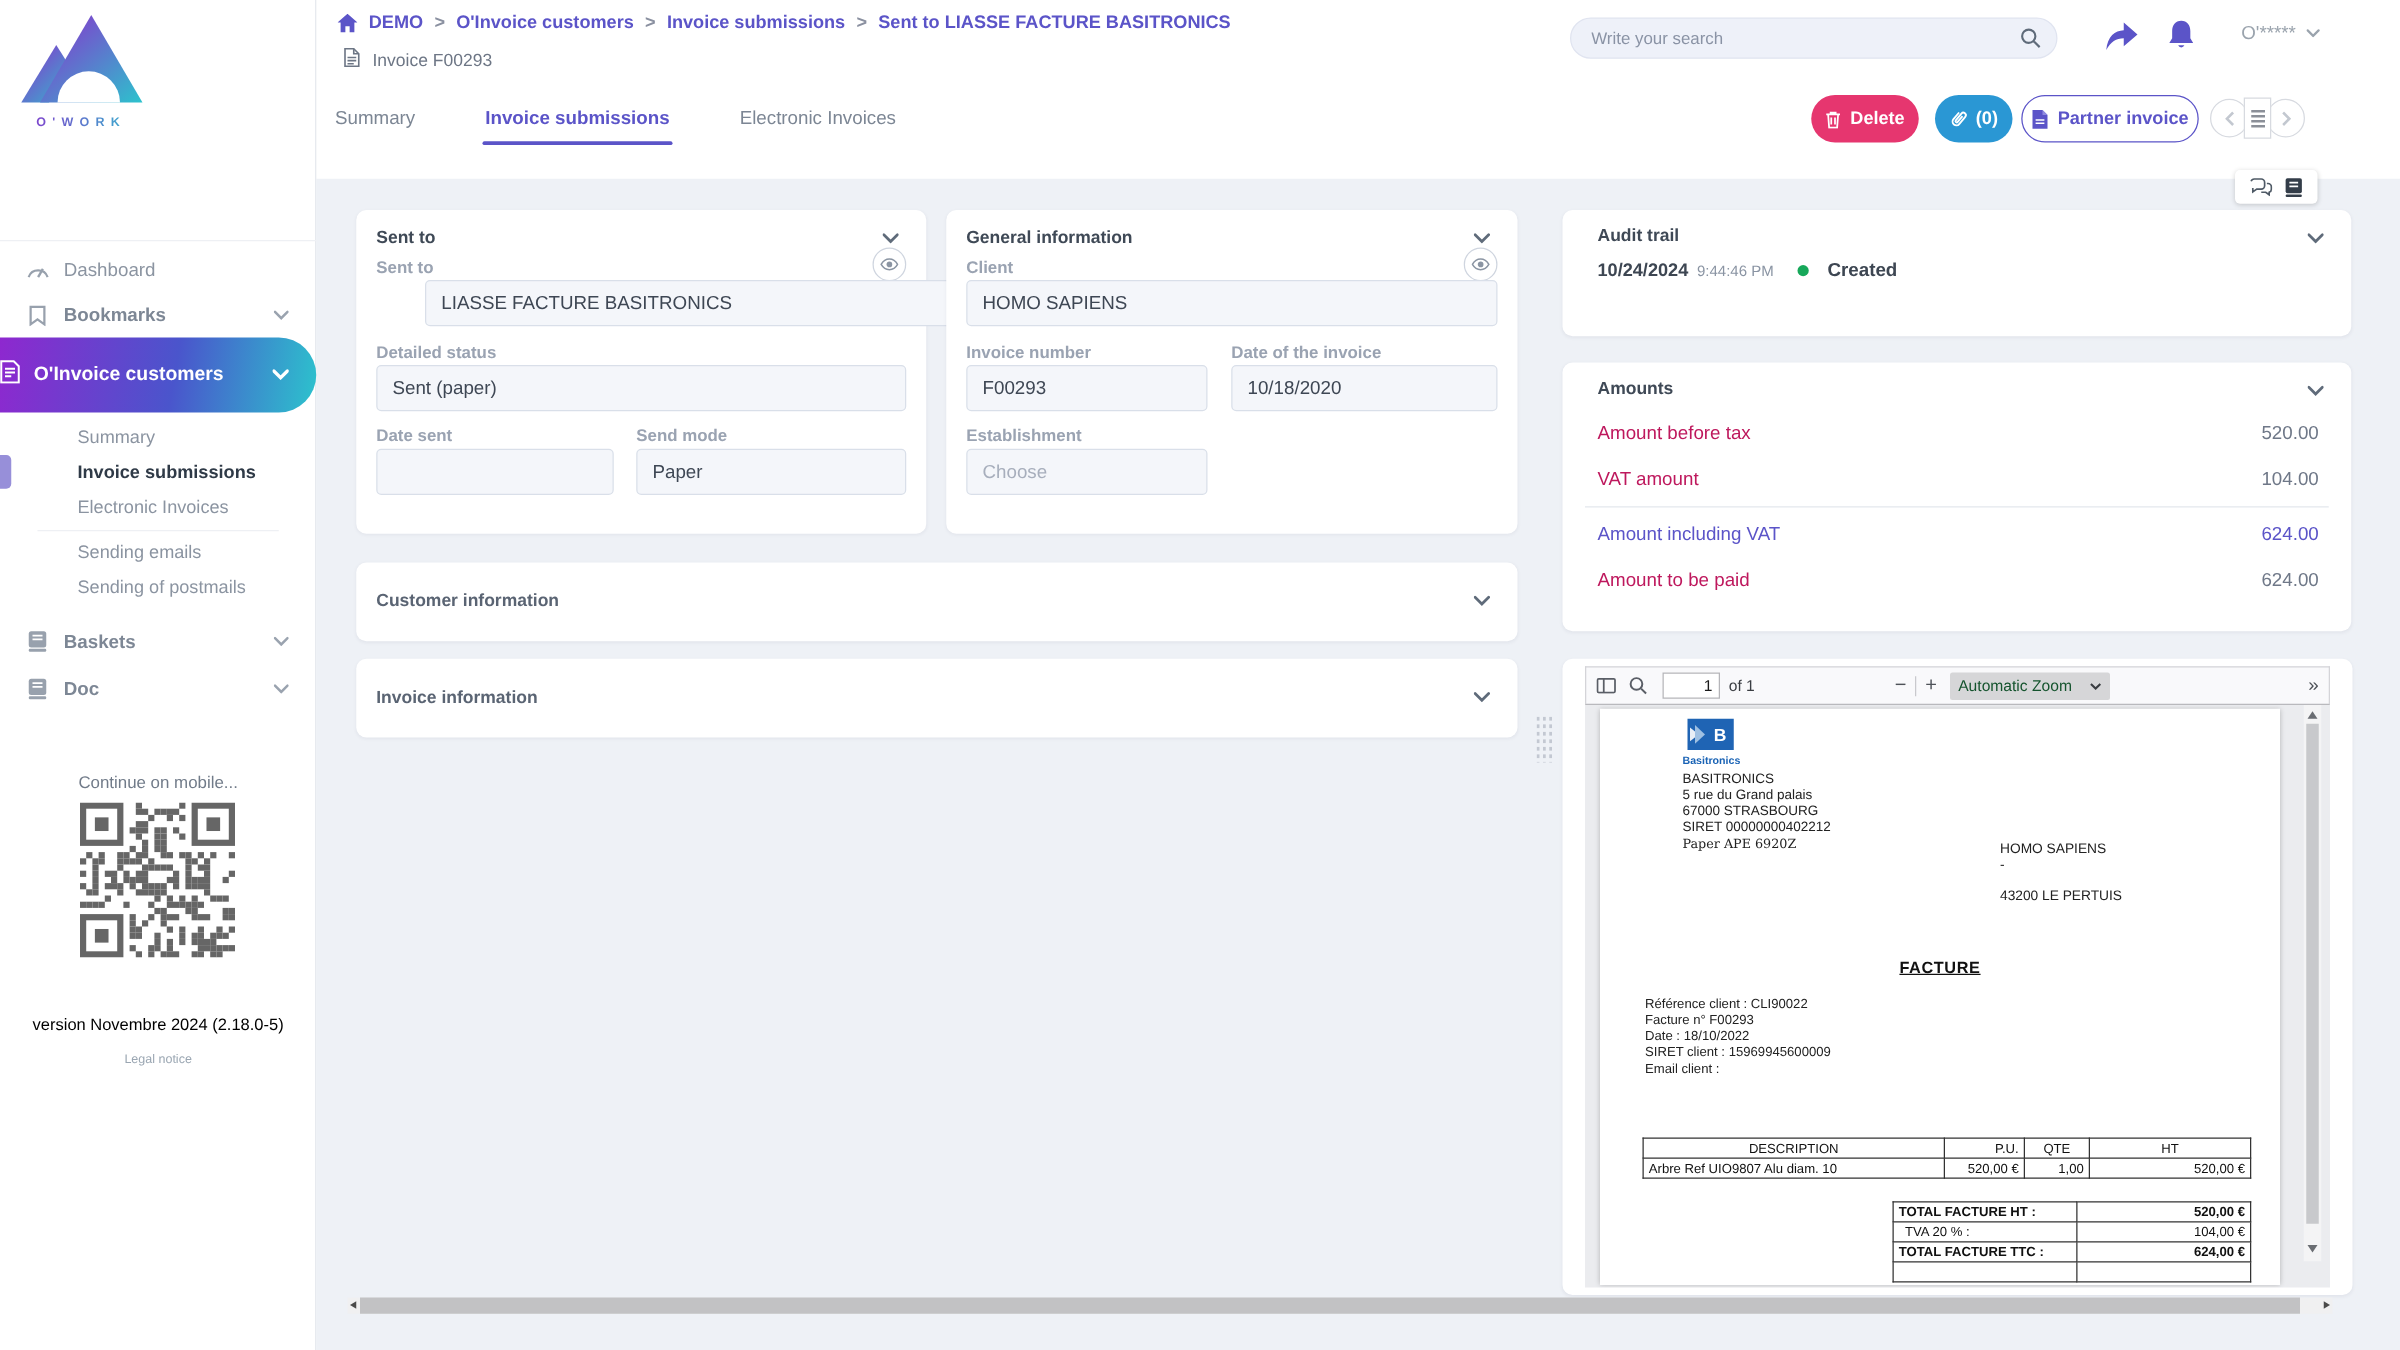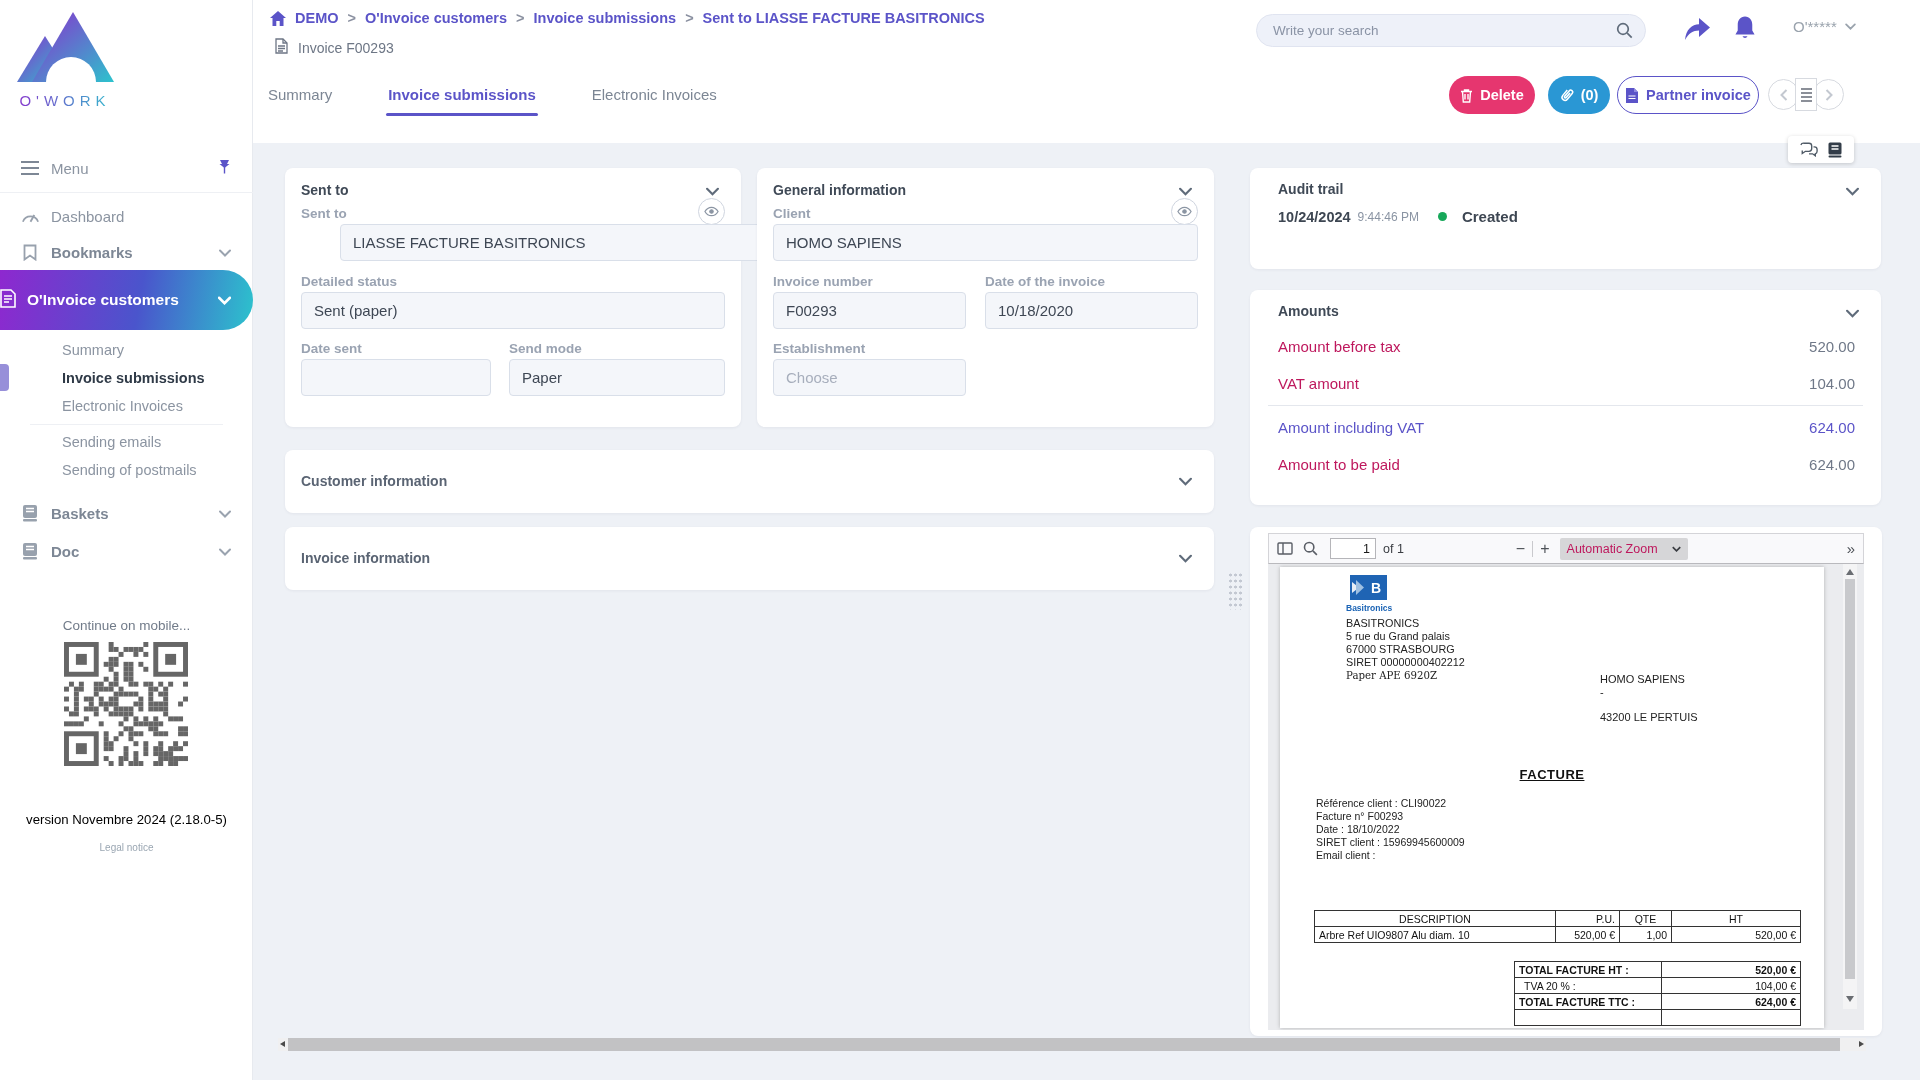--- a/index.html
+++ b/index.html
@@ -29,21 +29,21 @@
   .btn-attach { left:1295px; width:62px; background:#2a97d4; color:#fff; }
   .btn-partner { left:1364px; width:142px; background:#fff; border:1.5px solid #5b54c8; color:#5b54c8; }
   .pager { left:1515px; top:78px; display:flex; align-items:center; }
   .pager-circle { width:31px; height:31px; border-radius:50%; border:1px solid #d7dae0; background:#fff; color:#c3c8d0; font-size:15px; display:flex; align-items:center; justify-content:center; cursor:pointer; }
   .pager-mid { width:22px; height:33px; border:1px solid #d7dae0; background:#fff; margin:0 -4px; z-index:1; display:flex; flex-direction:column; gap:2px; align-items:center; justify-content:center; cursor:pointer; }
   .pager-mid i { display:block; width:11px; height:2px; background:#8b8f98; }
 
   
   .sidebar { left:0; top:0; width:253px; height:1080px; background:#fff; border-right:1px solid #e7eaef; z-index:3; }
   .logo-wrap { position:absolute; left:10px; top:8px; width:110px; text-align:center; cursor:pointer; }
-  .logo-text { font-size:15px; font-weight:normal; letter-spacing:5px; background:linear-gradient(90deg,#8d2ccd,#2cc3cd); -webkit-background-clip:text; background-clip:text; color:transparent; }
+  .logo-text { font-size:10px; font-weight:bold; letter-spacing:5px; background:linear-gradient(90deg,#8d2ccd,#2cc3cd); -webkit-background-clip:text; background-clip:text; color:transparent; }
   .side-row { position:absolute; left:0; width:253px; display:flex; align-items:center; cursor:pointer; }
   .side-row .ic { width:20px; margin-left:20px; display:flex; justify-content:center; color:#98a1ad; }
   .side-row .lbl { margin-left:11px; font-size:15px; color:#8b94a1; }
   .side-row .lbl.b { font-weight:600; color:#7d8795; }
   .side-chev { position:absolute; right:22px; color:#9aa3af; }
   .side-div { position:absolute; left:0; width:253px; border-top:1px solid #eef0f4; }
   .module-active { position:absolute; left:0; top:270px; width:253px; height:60px; border-radius:0 30px 30px 0;
     background:linear-gradient(100deg,#8e28cf 0%,#4a55cc 55%,#2cc3cd 100%); display:flex; align-items:center; cursor:pointer; }
   .module-active .lbl { margin-left:11px; font-size:15.5px; font-weight:bold; color:#fff; }
   .sub-item { position:absolute; left:0; width:253px; height:28px; display:flex; align-items:center; padding-left:62px; font-size:14.5px; color:#8b94a1; cursor:pointer; }
@@ -65,21 +65,21 @@
   .amount-row { display:flex; justify-content:space-between; align-items:center; height:37px; padding:0 8px 0 10px; }
   .amount-row .al { font-size:15px; color:#be185d; }
   .amount-row .av { font-size:15px; color:#6f7888; }
   .amount-row.hl .al, .amount-row.hl .av { color:#5b54c8; }
 
   
   .pdf-toolbar { position:absolute; left:18px; top:6px; width:596px; height:31px; background:#f9f9fb; border:1px solid #d4d4d8; border-bottom:1px solid #b9b9bd; display:flex; align-items:center; padding:0 8px; color:#5a5e66; }
   .pdf-viewer { position:absolute; left:18px; top:37px; width:596px; height:466px; background:#ebecef; overflow:hidden; }
   .pdf-page { position:absolute; left:12px; top:3px; width:544px; height:461px; background:#fff; box-shadow:0 0 4px rgba(0,0,0,0.25); font-family:"DejaVu Sans", sans-serif; color:#111; }
   .page-input { width:46px; height:21px; border:1px solid #b5b5b9; background:#fff; font-size:12.5px; text-align:right; padding-right:5px; outline:none; color:#1a1a1a; }
-  .zoom-select { height:22px; background:#d6d6d8; border:none; border-radius:2px; font-size:12.5px; color:#be185d; padding:0 7px; display:flex; align-items:center; gap:14px; cursor:pointer; }
+  .zoom-select { height:22px; background:#d6d6d8; border:none; border-radius:2px; font-size:12.5px; color:#14532d; padding:0 7px; display:flex; align-items:center; gap:14px; cursor:pointer; }
   .tchar { font-size:16px; color:#4e5258; cursor:pointer; background:none; border:none; }
   .pdf-vscroll { position:absolute; left:575px; top:0; width:14px; height:445px; background:#f4f4f5; }
   .pdf-thumb { position:absolute; left:2px; top:15px; width:10px; height:400px; background:#c8c9cc; }
   .tri { width:0; height:0; position:absolute; }
 
   .ptable { border-collapse:collapse; font-size:10.5px; }
   .ptable td, .ptable th { border:1px solid #333; padding:1px 4px; font-weight:normal; height:16px; }
 
   .hscroll { left:278px; top:1038px; width:1588px; height:13px; background:#f0f0f1; z-index:4; }
   .hthumb { position:absolute; left:10px; top:0; width:1552px; height:13px; background:#c2c2c4; }
@@ -201,34 +201,20 @@
             <stop offset="1" stop-color="#2cc3cd"></stop>
           </linearGradient>
         </defs>
       <polygon points="2,74 30,28 47,55 24,74" fill="url(#lg1)"></polygon>
       <polygon points="17,74 58,4 99,74" fill="url(#lg1)"></polygon>
       <path d="M31 74 a25 25 0 0 1 50 0 Z" fill="#ffffff"></path>
     </svg>
     <div class="logo-text">O'WORK</div>
   </div>
 
-  <div class="side-row" style="top:150px; height:36px;">
-    <span class="ic">
-      <svg width="18" height="14" viewBox="0 0 18 14" stroke="#7d8795" stroke-width="2">
-          <path d="M0 1 h18 M0 7 h18 M0 13 h18"></path>
-        </svg>
-    </span>
-    <span class="lbl">Menu</span>
-    <span class="side-chev">
-      <svg width="13" height="15" viewBox="0 0 13 15" fill="#5b54c8">
-          <path d="M2 1 h9 l-2 4 h2.5 l-5 4 -5 -4 H4 Z"></path>
-          <rect x="5.8" y="8" width="1.4" height="6.5"></rect>
-        </svg>
-    </span>
-  </div>
   <div class="side-div" style="top:192px;"></div>
 
   <div class="side-row" style="top:198px; height:36px;">
     <span class="ic">
       <svg width="19" height="16" viewBox="0 0 20 16" fill="none" stroke="#98a1ad" stroke-width="1.8">
           <path d="M2 14 a8.5 8.5 0 0 1 16 0"></path>
           <path d="M10 14 L14 7" stroke-width="2"></path>
         </svg>
     </span>
     <span class="lbl">Dashboard</span>

